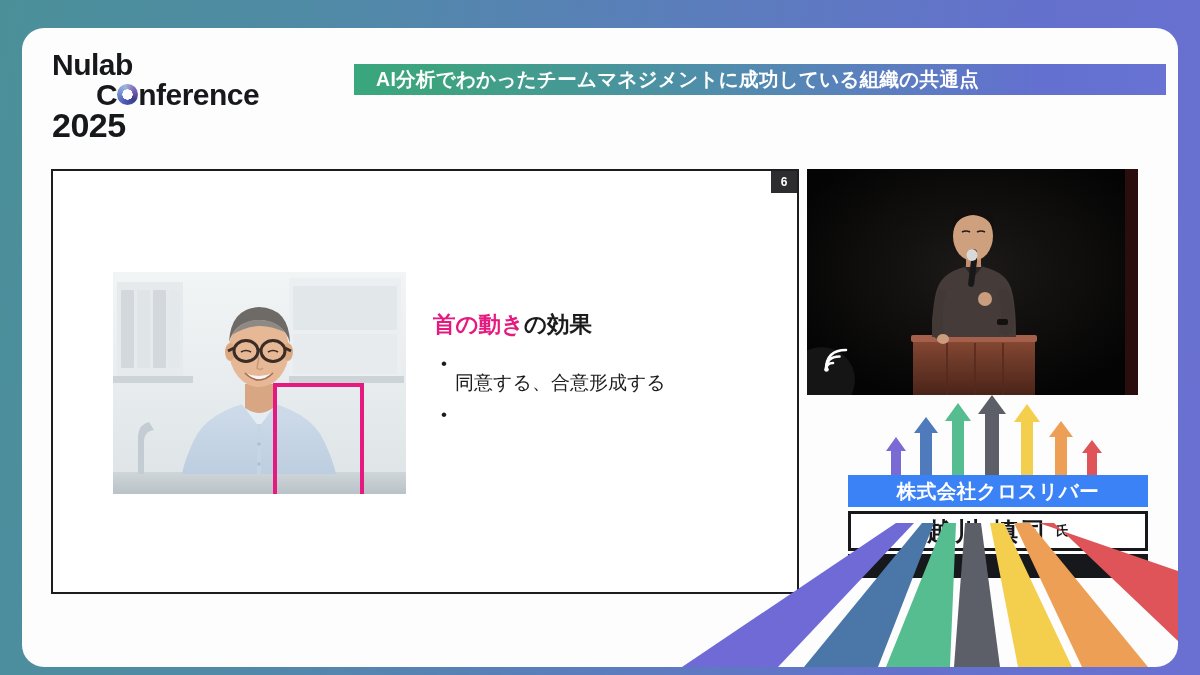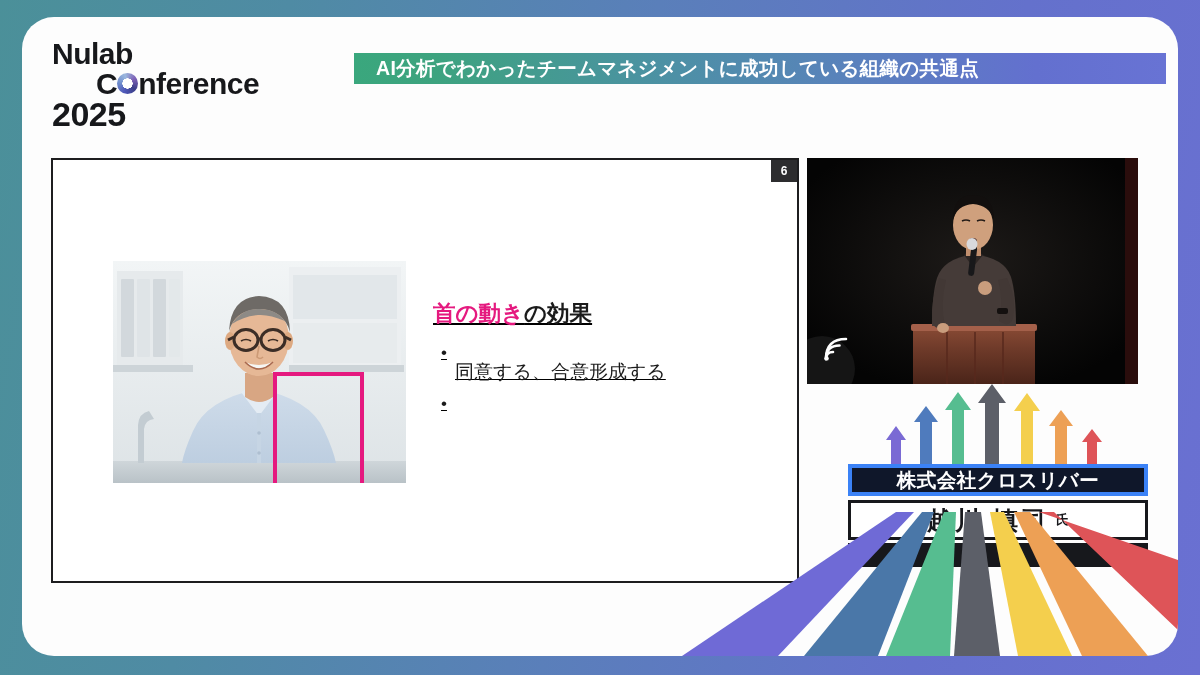--- a/index.html
+++ b/index.html
@@ -4,24 +4,24 @@
 <style>
   * { margin:0; padding:0; box-sizing:border-box; }
   html,body { width:1200px; height:675px; overflow:hidden; }
   body {
     font-family:"Liberation Sans","DejaVu Sans",sans-serif;
     background:linear-gradient(100deg,#4b9099 0%,#4f8ba4 22%,#5a7fba 50%,#6471cc 78%,#6a70d2 100%);
   }
 
   
   #stage {
-    position:absolute; left:22px; top:17px;
+    position:absolute; left:22px; top:28px;
     width:1156px; height:639px;
     background:#fdfdfd;
-    border-radius:32px;
+    border-radius:22px;
     overflow:hidden;
   }
 
   
   #logo { position:absolute; left:30px; top:22px; width:250px; }
   .logo-line {
     font-weight:bold; color:#17181b;
     letter-spacing:-0.5px; line-height:0.99;
     white-space:nowrap;
   }
@@ -72,21 +72,21 @@
     overflow:hidden;
   }
   #photo-svg { display:block; width:293px; height:222px; }
   #anno-box {
     position:absolute; left:160px; top:111px;
     width:91px; height:198px;
     border:4px solid #e5197f;
   }
 
   
-  #slide-text { position:absolute; left:380px; top:140px; width:345px;text-decoration:underline; }
+  #slide-text { position:absolute; left:380px; top:140px; width:345px; }
   #slide-heading {
     font-size:22.5px; font-weight:bold; line-height:1.25;
     white-space:nowrap; margin-bottom:12px;
   }
   #slide-heading .hl { color:#e5197f; }
   #slide-heading .rest { color:#1b1b1b; }
   .bullet-row {
     display:flex; font-size:19px; color:#1b1b1b;
     line-height:1.48; margin-bottom:5px;
   }
@@ -105,21 +105,21 @@
     width:66px; height:66px; border-radius:50%;
     background:#151515;
   }
   #cast-icon { position:absolute; left:16px; bottom:22px; width:26px; height:26px; }
 
   
   #brand { position:absolute; left:660px; top:367px; width:496px; height:272px; overflow:hidden; }
   #arrows { position:absolute; left:200px; top:0px; width:240px; height:82px; }
   #nameplate { position:absolute; left:166px; top:80px; width:300px; }
   .plate-company {
-    background:#0f172a; color:#ffffff;
+    background:#3b82f6; color:#ffffff;
     font-size:19.5px; font-weight:bold; letter-spacing:0.5px;
     height:32px; display:flex; align-items:center; justify-content:center;
     border:4px solid #3b82f6;
   }
   .plate-name-wrap {
     margin-top:4px; background:#ffffff;
     border:3px solid #17181c;
     height:40px; display:flex; align-items:center; justify-content:center;
   }
   .plate-name {

